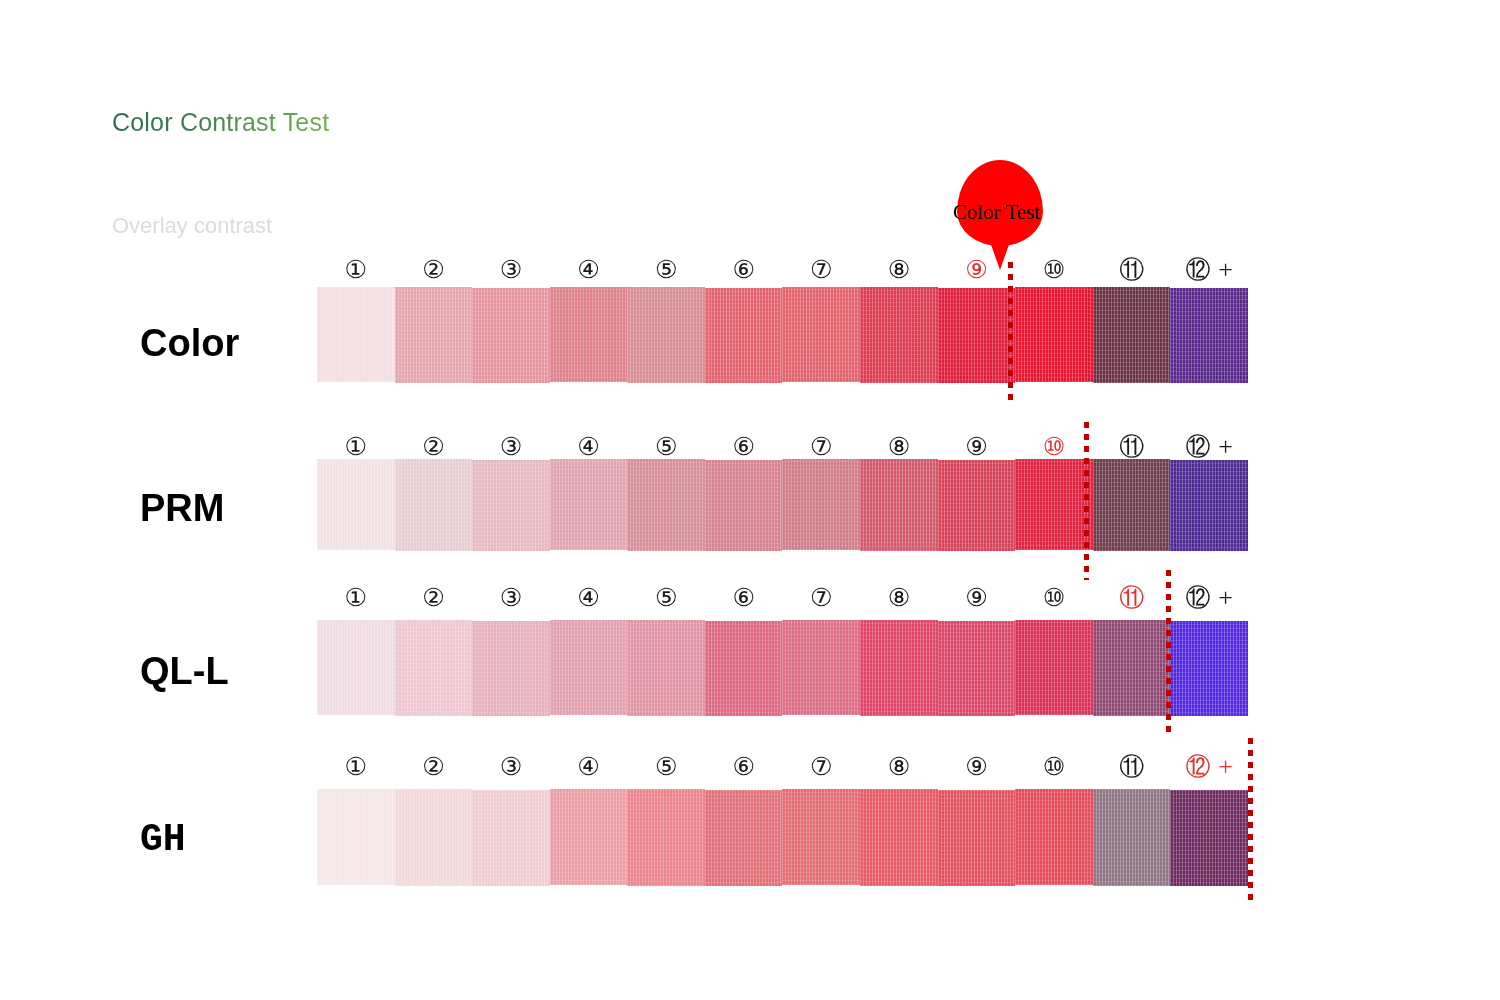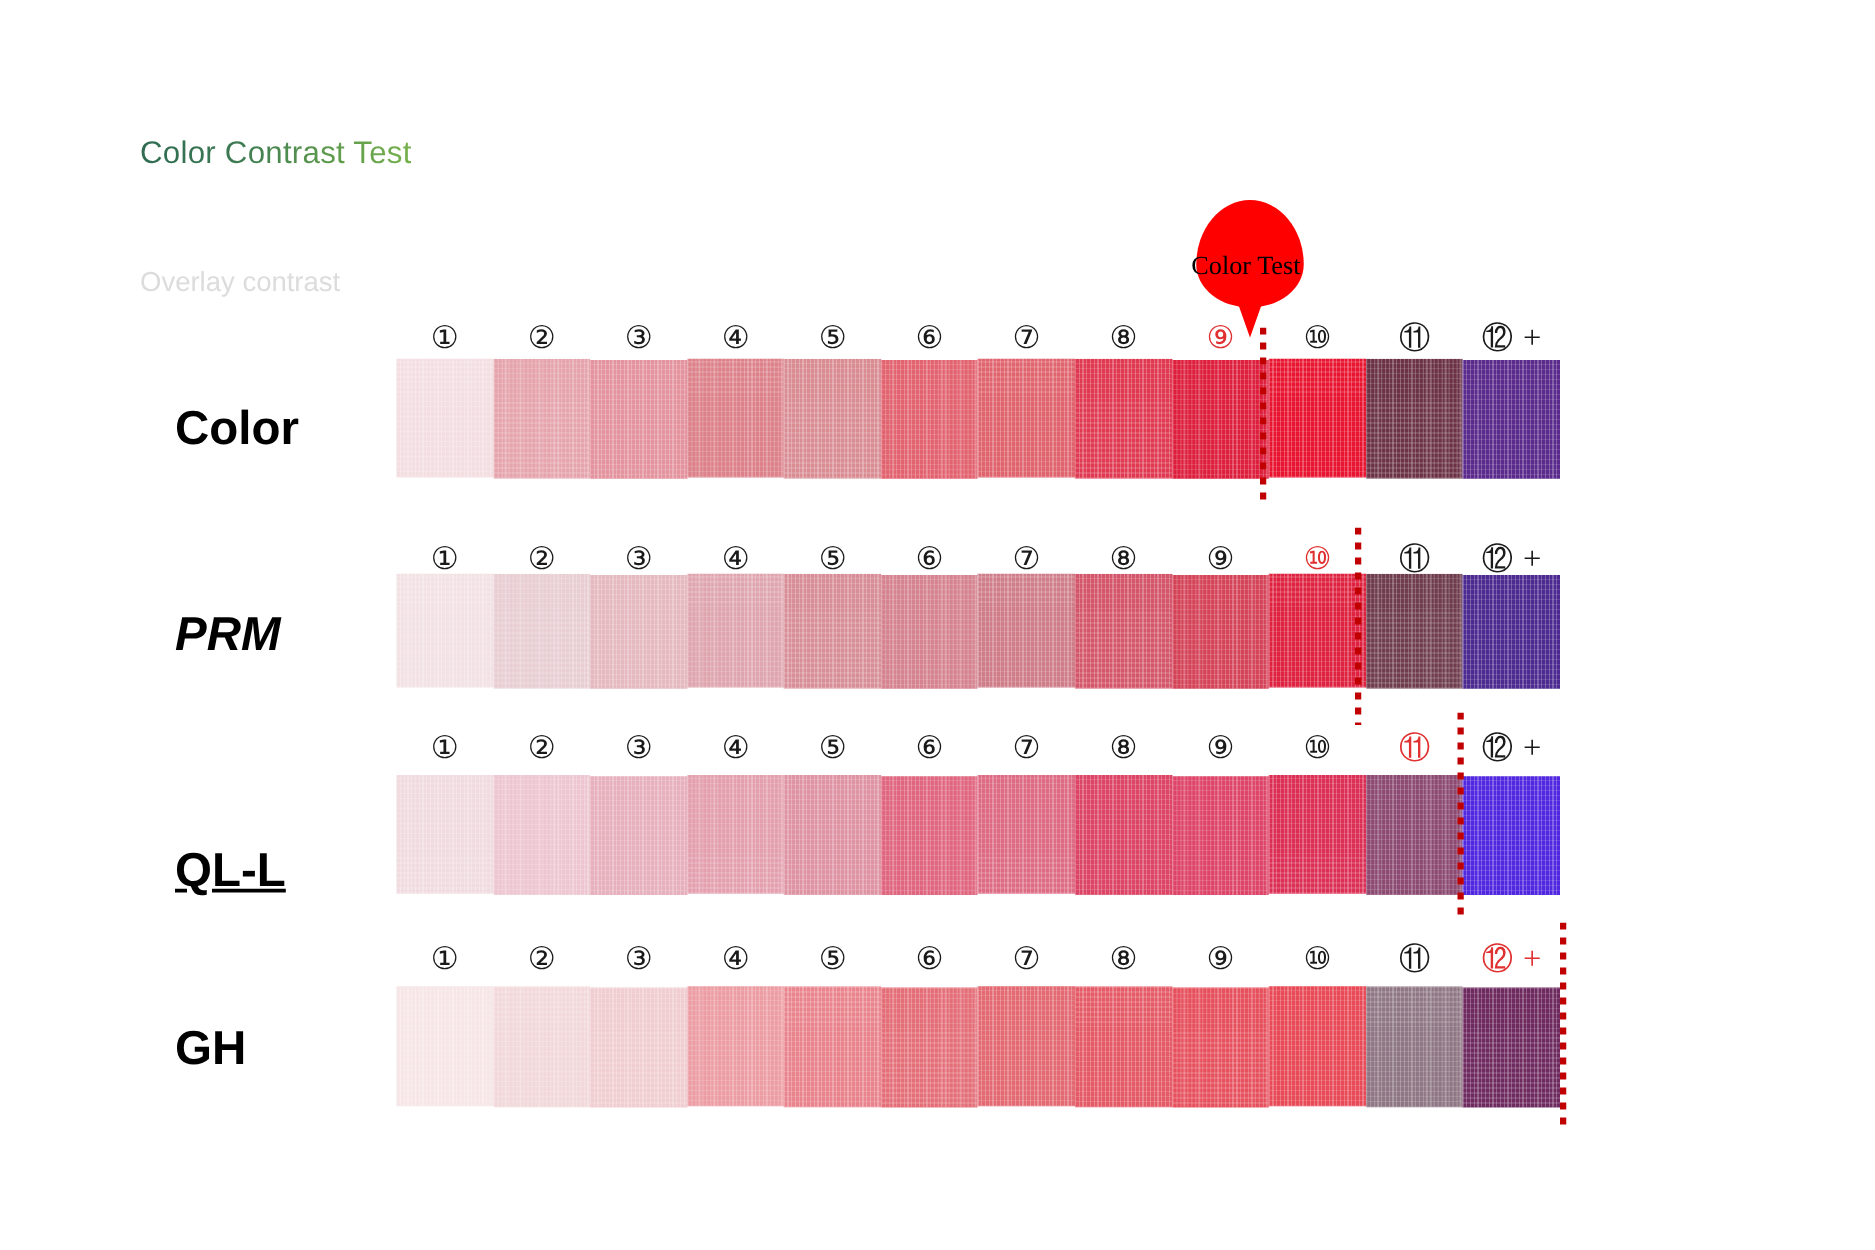--- a/index.html
+++ b/index.html
@@ -168,21 +168,21 @@
         <div class="sw" style="background: rgb(224, 100, 110); width: 8.33333%; margin-top: -1px; margin-bottom: 1px;"></div>
         <div class="sw" style="background: rgb(224, 58, 82); width: 8.33333%; margin-top: 0px; margin-bottom: -1px;"></div>
         <div class="sw" style="background: rgb(221, 30, 60); width: 8.33333%; margin-top: 1px; margin-bottom: 0px;"></div>
         <div class="sw" style="background: rgb(232, 20, 48); width: 8.33333%; margin-top: -1px; margin-bottom: 1px;"></div>
         <div class="sw" style="background: rgb(107, 50, 70); width: 8.33333%; margin-top: 0px; margin-bottom: -1px;"></div>
         <div class="sw" style="background: rgb(90, 42, 140); width: 8.33333%; margin-top: 1px; margin-bottom: 0px;"></div>
       </div>
       <div class="gamut-line" style="left: 1008px; top: 262px; height: 142px;"></div>
     </div>
     <div class="row">
-      <div class="row-label" style="top: 487px; font-style: italic;">PRM</div>
+      <div class="row-label" style="top: 487px;">PRM</div>
       <div class="num-strip" style="top: 432px; width: 931px;">
         <div class="num" style="left: 38.7917px;"><span>①</span></div>
         <div class="num" style="left: 116.375px;"><span>②</span></div>
         <div class="num" style="left: 193.958px;"><span>③</span></div>
         <div class="num" style="left: 271.542px;"><span>④</span></div>
         <div class="num" style="left: 349.125px;"><span>⑤</span></div>
         <div class="num" style="left: 426.708px;"><span>⑥</span></div>
         <div class="num" style="left: 504.292px;"><span>⑦</span></div>
         <div class="num" style="left: 581.875px;"><span>⑧</span></div>
         <div class="num" style="left: 659.458px;"><span>⑨</span></div>
@@ -200,21 +200,21 @@
         <div class="sw" style="background: rgb(207, 125, 137); width: 8.33333%; margin-top: -1px; margin-bottom: 1px;"></div>
         <div class="sw" style="background: rgb(212, 86, 106); width: 8.33333%; margin-top: 0px; margin-bottom: -1px;"></div>
         <div class="sw" style="background: rgb(212, 67, 88); width: 8.33333%; margin-top: 1px; margin-bottom: 0px;"></div>
         <div class="sw" style="background: rgb(222, 34, 64); width: 8.33333%; margin-top: -1px; margin-bottom: 1px;"></div>
         <div class="sw" style="background: rgb(110, 60, 76); width: 8.33333%; margin-top: 0px; margin-bottom: -1px;"></div>
         <div class="sw" style="background: rgb(76, 42, 144); width: 8.33333%; margin-top: 1px; margin-bottom: 0px;"></div>
       </div>
       <div class="gamut-line" style="left: 1084px; top: 422px; height: 158px;"></div>
     </div>
     <div class="row">
-      <div class="row-label" style="top: 676px; text-decoration: underline;">QL-L</div>
+      <div class="row-label" style="top: 650px;">QL-L</div>
       <div class="num-strip" style="top: 583px; width: 931px;">
         <div class="num" style="left: 38.7917px;"><span>①</span></div>
         <div class="num" style="left: 116.375px;"><span>②</span></div>
         <div class="num" style="left: 193.958px;"><span>③</span></div>
         <div class="num" style="left: 271.542px;"><span>④</span></div>
         <div class="num" style="left: 349.125px;"><span>⑤</span></div>
         <div class="num" style="left: 426.708px;"><span>⑥</span></div>
         <div class="num" style="left: 504.292px;"><span>⑦</span></div>
         <div class="num" style="left: 581.875px;"><span>⑧</span></div>
         <div class="num" style="left: 659.458px;"><span>⑨</span></div>
@@ -232,21 +232,21 @@
         <div class="sw" style="background: rgb(221, 107, 131); width: 8.33333%; margin-top: -1px; margin-bottom: 1px;"></div>
         <div class="sw" style="background: rgb(220, 69, 102); width: 8.33333%; margin-top: 0px; margin-bottom: -1px;"></div>
         <div class="sw" style="background: rgb(221, 68, 104); width: 8.33333%; margin-top: 1px; margin-bottom: 0px;"></div>
         <div class="sw" style="background: rgb(220, 47, 86); width: 8.33333%; margin-top: -1px; margin-bottom: 1px;"></div>
         <div class="sw" style="background: rgb(140, 74, 114); width: 8.33333%; margin-top: 0px; margin-bottom: -1px;"></div>
         <div class="sw" style="background: rgb(81, 40, 224); width: 8.33333%; margin-top: 1px; margin-bottom: 0px;"></div>
       </div>
       <div class="gamut-line" style="left: 1166px; top: 570px; height: 162px;"></div>
     </div>
     <div class="row">
-      <div class="row-label" style="top: 818px;">GH</div>
+      <div class="row-label" style="top: 818px; font-family: Liberation Mono, monospace;">GH</div>
       <div class="num-strip" style="top: 752px; width: 931px;">
         <div class="num" style="left: 38.7917px;"><span>①</span></div>
         <div class="num" style="left: 116.375px;"><span>②</span></div>
         <div class="num" style="left: 193.958px;"><span>③</span></div>
         <div class="num" style="left: 271.542px;"><span>④</span></div>
         <div class="num" style="left: 349.125px;"><span>⑤</span></div>
         <div class="num" style="left: 426.708px;"><span>⑥</span></div>
         <div class="num" style="left: 504.292px;"><span>⑦</span></div>
         <div class="num" style="left: 581.875px;"><span>⑧</span></div>
         <div class="num" style="left: 659.458px;"><span>⑨</span></div>

